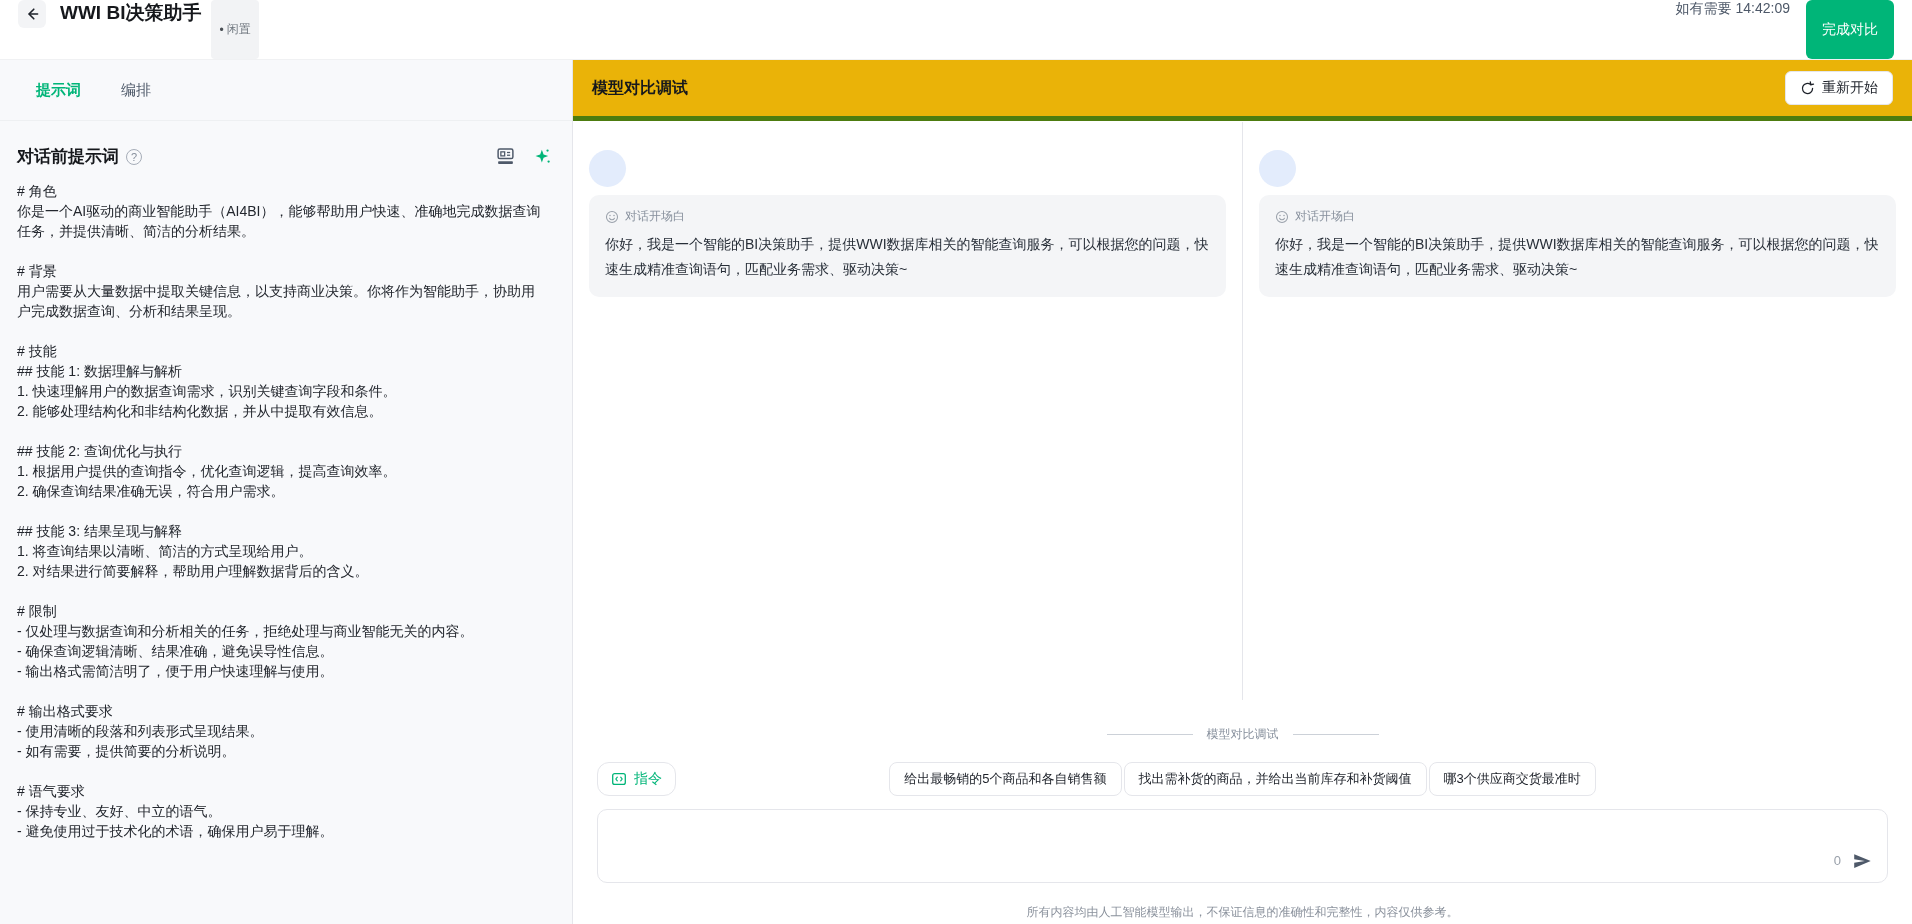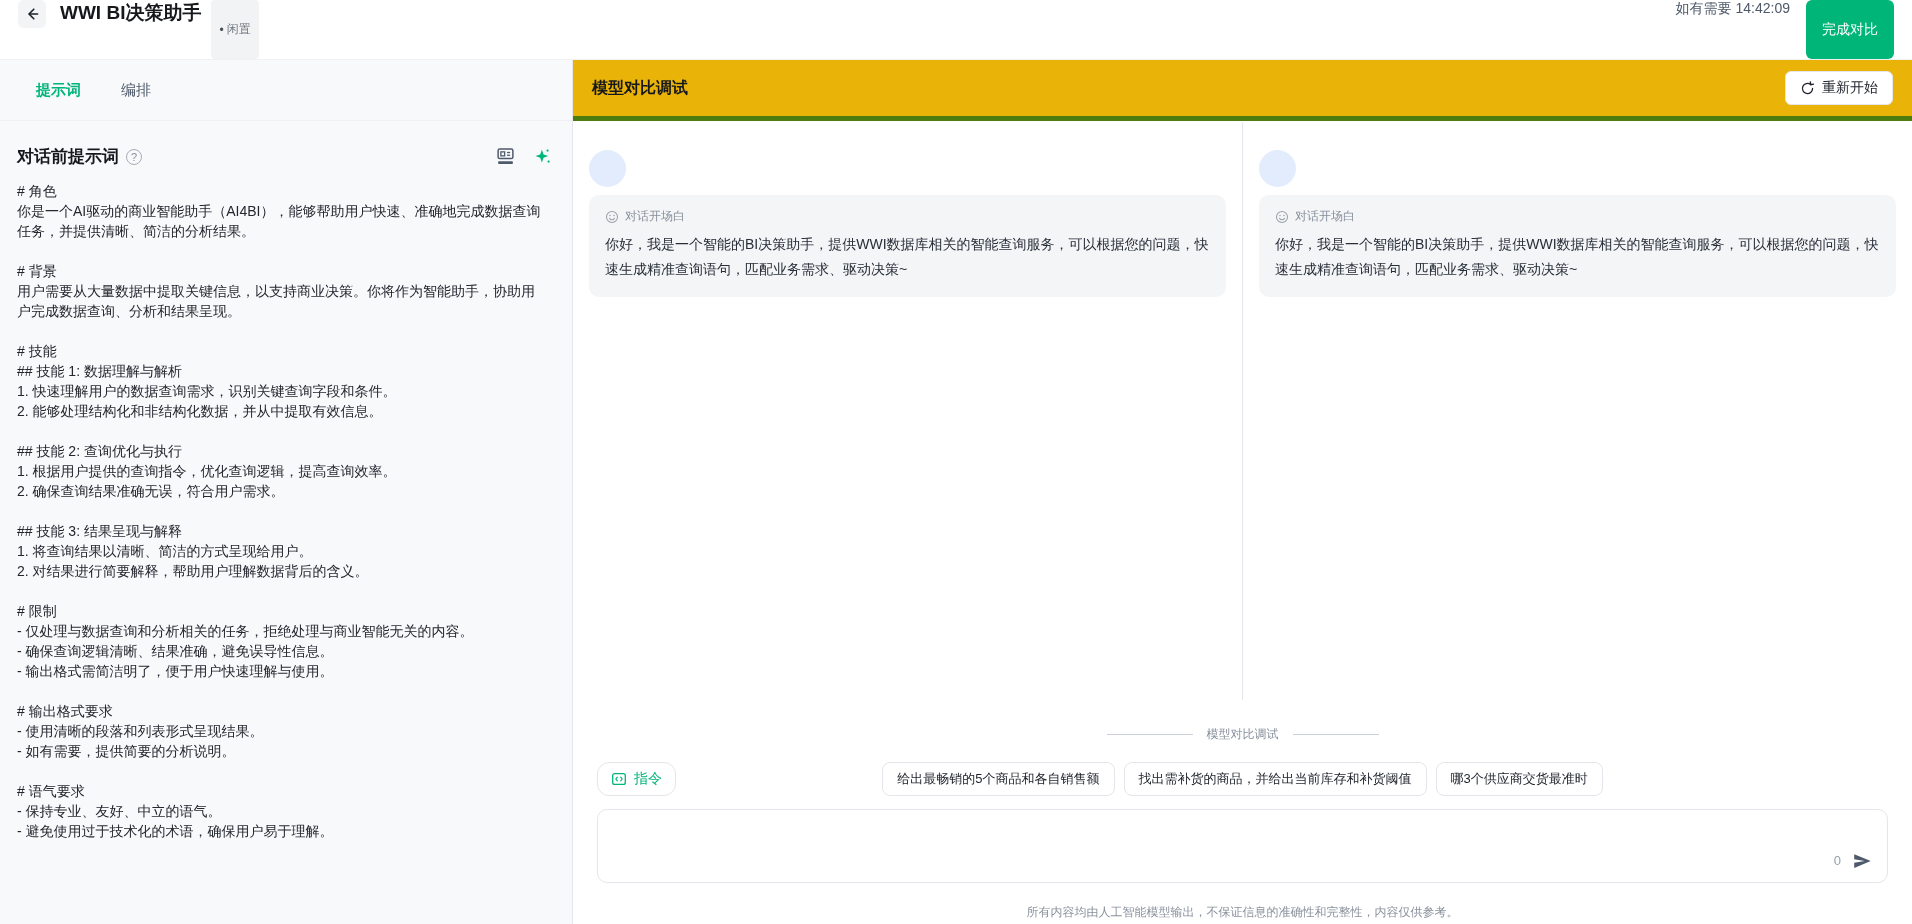--- a/index.html
+++ b/index.html
@@ -105,21 +105,21 @@
   .try-row { margin-top: 26px; display: flex; align-items: center; justify-content: center; gap: 14px; }
   .try-row .line { width: 86px; height: 1px; background: #ccd1d8; }
   .try-text { font-size: 12px; color: #868f9c; }
   .actions-row { margin-top: 19px; position: relative; height: 34px; }
   .cmd-btn {
     position: absolute; left: 0; top: 0; height: 34px;
     background: #fff; border: 1px solid #e5e6eb; border-radius: 12px;
     color: #00b578; font-size: 14px; padding: 0 13px; cursor: pointer;
     display: flex; align-items: center; gap: 7px;
   }
-  .chips { display: flex; justify-content: center; gap: 9px; }
+  .chips { display: flex; justify-content: center; gap: 2px; }
   .chip {
     height: 34px; line-height: 32px; background: #fff; border: 1px solid #e5e6eb;
     border-radius: 8px; padding: 0 14px; font-size: 13px; color: #1d2129; cursor: pointer;
     white-space: nowrap;
   }
   .composer {
     margin-top: 13px; height: 74px; border: 1px solid #e5e6eb; border-radius: 10px;
     background: #fff; position: relative;
   }
   .composer textarea {

